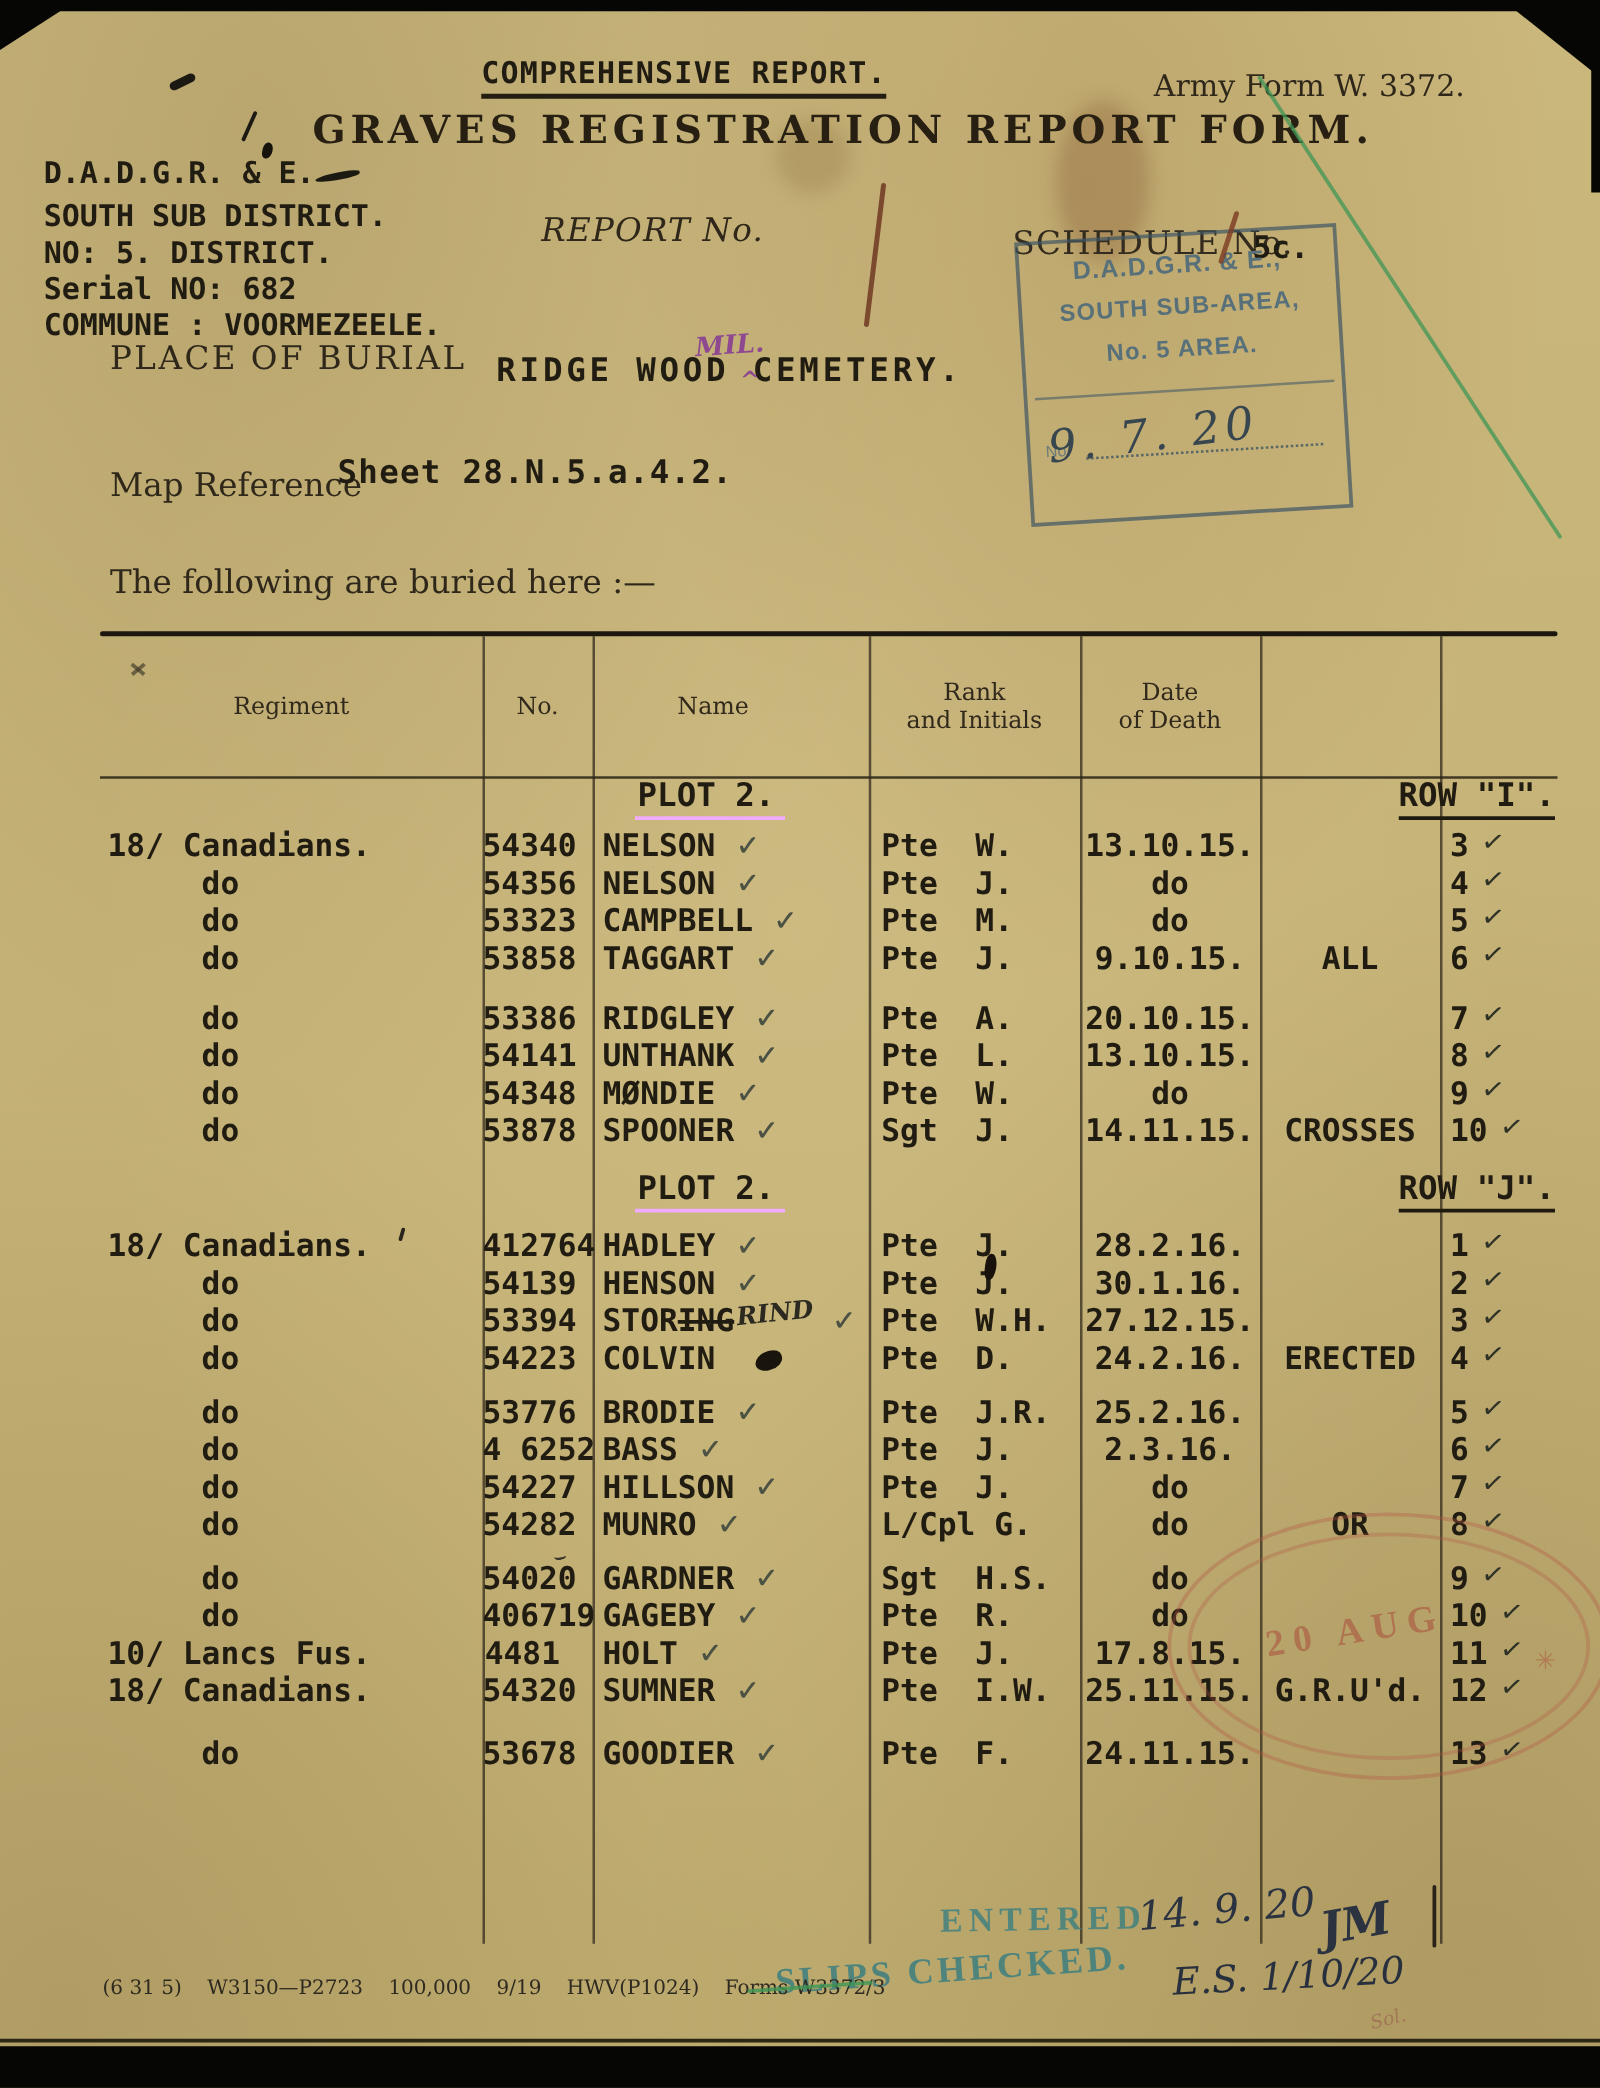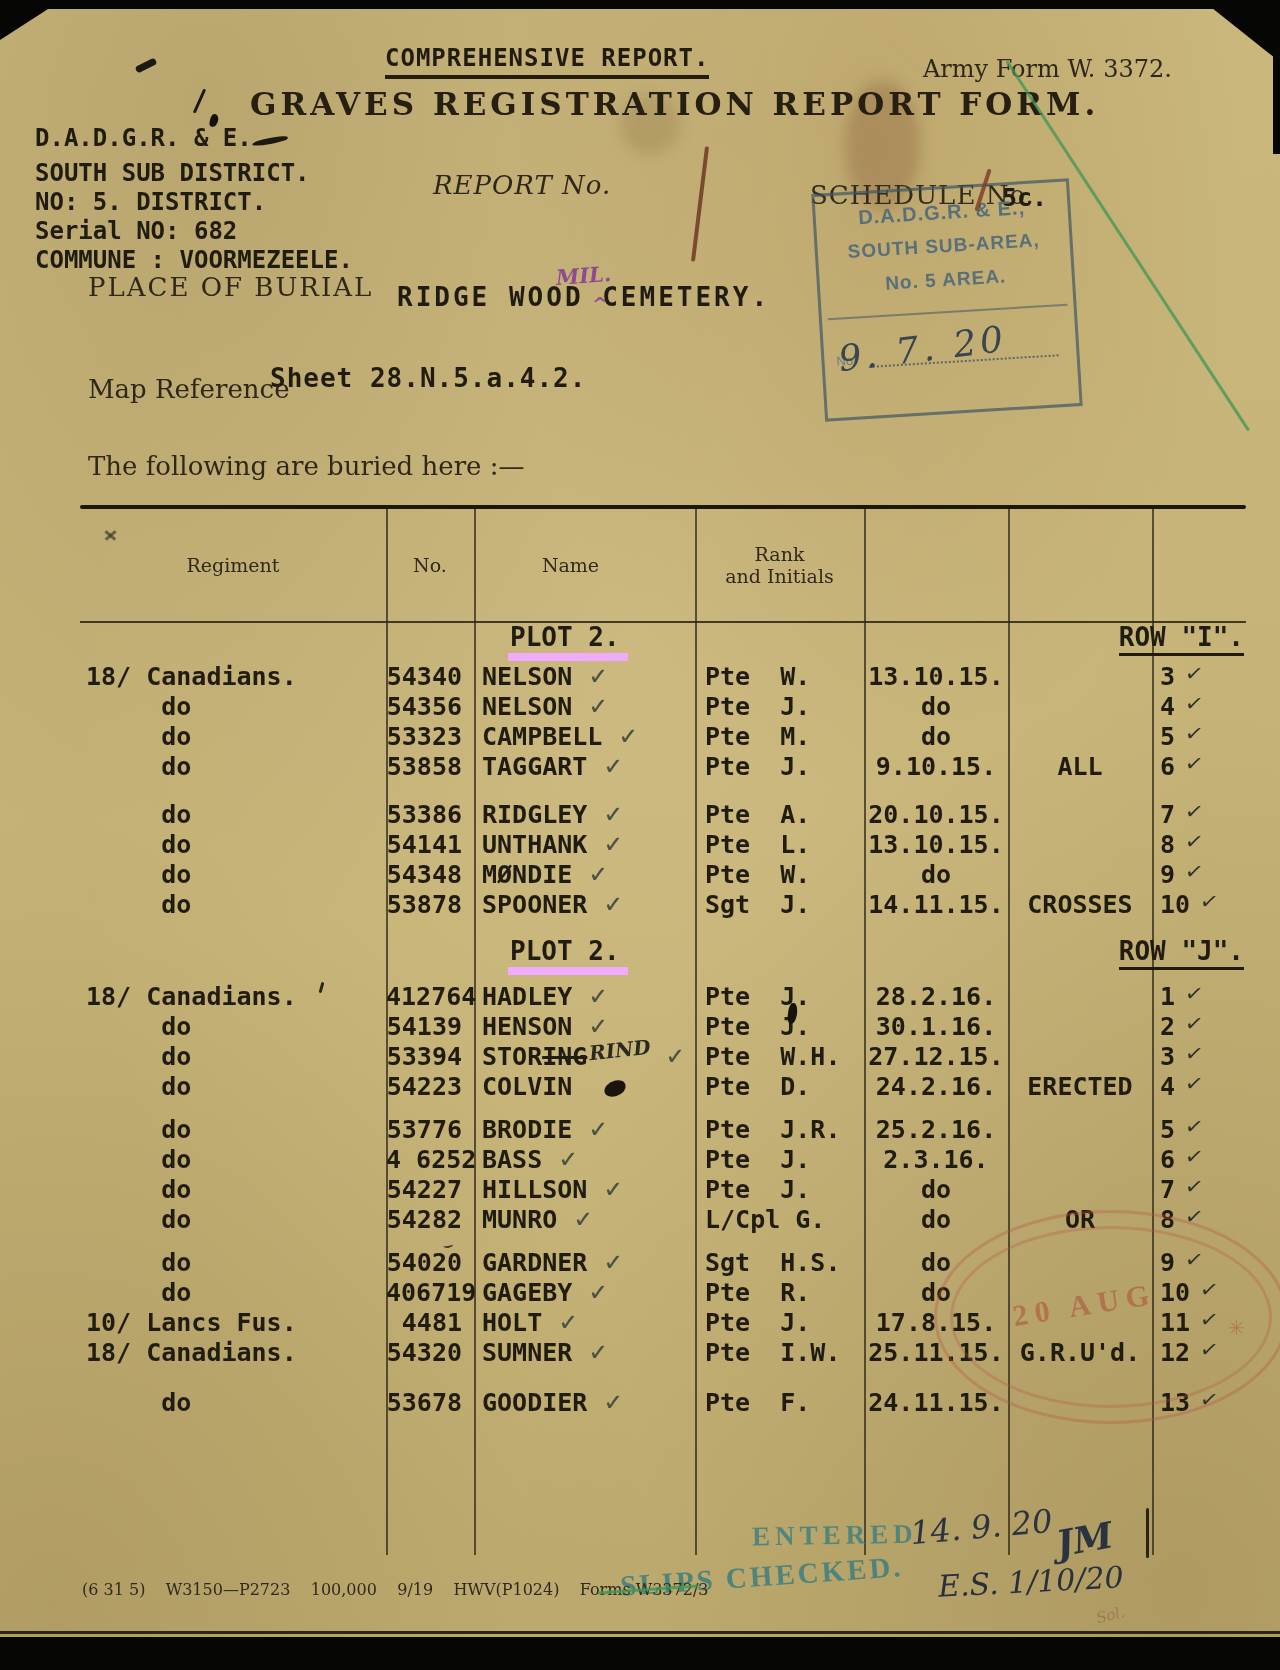--- a/index.html
+++ b/index.html
@@ -58,28 +58,28 @@
   #rule-top{position:absolute;left:0;top:0;width:1166px;height:4px;background:#1d180f;border-radius:2px;}
   #rule-under-head{position:absolute;left:0;top:116px;width:1166px;height:2px;background:rgba(42,35,21,0.85);}
   .vline{position:absolute;top:4px;width:2px;height:1046px;background:rgba(45,38,25,0.72);}
   .colhead{position:absolute;top:4px;height:112px;display:flex;align-items:center;justify-content:center;
            text-align:center;white-space:pre-line;font-size:19px;line-height:22px;color:#31291b;
            font-family:"DejaVu Serif",serif;}
   #rows{position:absolute;left:0;top:117px;width:1200px;}
   .section-head{position:relative;height:40px;font-family:"DejaVu Sans Mono",monospace;font-weight:700;
                 font-size:26px;color:#211c11;}
   .section-head.s2{height:62px;}
-  .section-head .plot-label{position:absolute;left:428px;top:0;border-bottom:8px solid #f0abfc;padding:0 8px 1px 2px;}
+  .section-head .plot-label{position:absolute;left:428px;top:0;border-bottom:3px solid #f0abfc;padding:0 8px 1px 2px;}
   .section-head .row-label{position:absolute;right:36px;top:0;border-bottom:3px solid #20190e;padding-bottom:1px;}
   .section-head.s2 .plot-label,.section-head.s2 .row-label{top:16px;}
   .grave-row{display:flex;height:30px;line-height:30px;font-family:"DejaVu Sans Mono",monospace;
              font-weight:700;font-size:25px;color:#211c11;white-space:pre;}
   .cell{display:block;overflow:visible;}
   .c-reg{width:306px;padding-left:6px;box-sizing:border-box;}
-  .c-no{width:88px;text-align:right;padding-right:12px;box-sizing:border-box;}
+  .c-no{width:88px;text-align:right;padding-right:26px;box-sizing:border-box;}
   .c-name{width:221px;padding-left:8px;box-sizing:border-box;}
   .c-rank{width:169px;padding-left:10px;box-sizing:border-box;}
   .c-date{width:144px;text-align:center;}
   .c-cross{width:144px;text-align:center;}
   .c-plot{width:120px;padding-left:8px;box-sizing:border-box;}
   .struck{text-decoration:line-through;text-decoration-thickness:2.5px;}
   .annot{font-family:"DejaVu Serif",serif;font-style:italic;font-weight:700;font-size:20px;color:#2c2a20;
          position:relative;top:-8px;margin-left:2px;display:inline-block;transform:rotate(-6deg);}
   .check{font-family:"DejaVu Sans",sans-serif;font-weight:400;font-size:25px;color:#4c5243;
          margin-left:14px;display:inline-block;transform:rotate(7deg) skewX(10deg);}
@@ -172,20 +172,22 @@
     <div class="vline" style="left:615px;"></div>
     <div class="vline" style="left:784px;"></div>
     <div class="vline" style="left:928px;"></div>
     <div class="vline" style="left:1072px;"></div>
 
     <div class="colhead" style="left:0;width:306px;">Regiment</div>
     <div class="colhead" style="left:306px;width:88px;">No.</div>
     <div class="colhead" style="left:394px;width:193px;">Name</div>
     <div class="colhead" style="left:615px;width:169px;">Rank
 and Initials</div>
+    <div class="colhead" style="left:784px;width:144px;">Date
+of Death</div>
 
     <div id="rows">
     <div class="section-head s1">
       <span class="plot-label">PLOT 2.</span>
       <span class="row-label">ROW "I".</span>
     </div>
 
     <div class="grave-row">
       <span class="cell c-reg">18/ Canadians.</span>
       <span class="cell c-no">54340</span>

